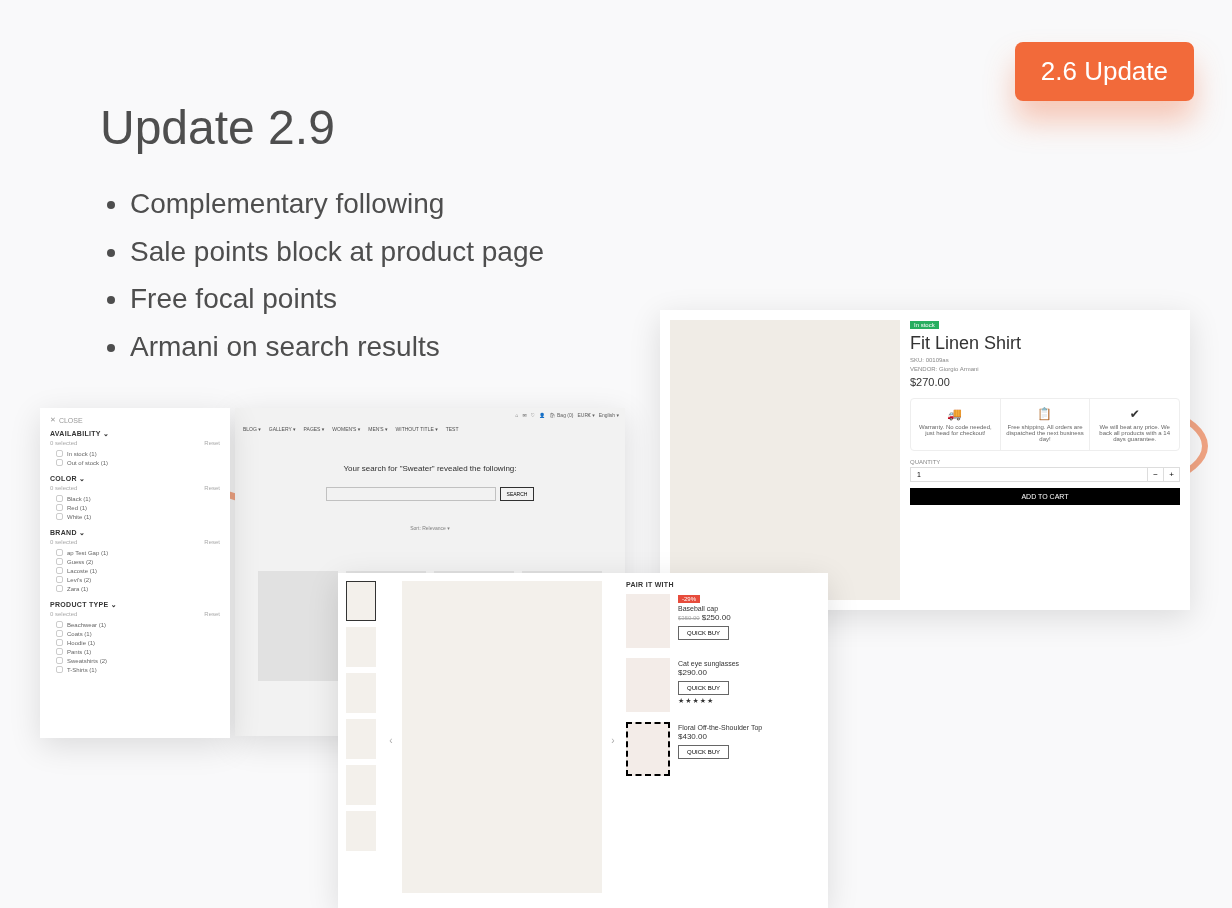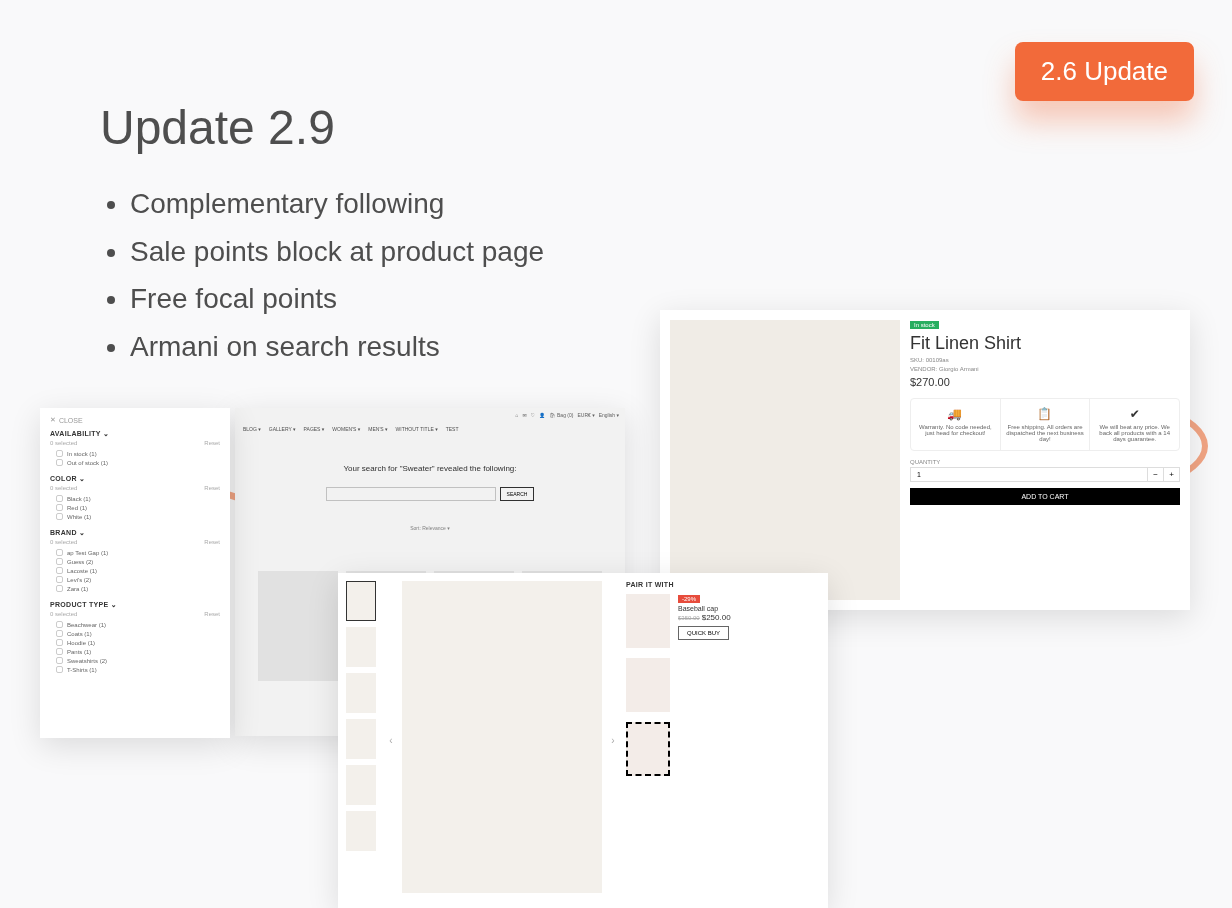--- a/index.html
+++ b/index.html
@@ -288,23 +288,37 @@
   <div class="idet">
     <span class="disc">-29%</span>
     <div class="inm">Baseball cap</div>
     <div class="ipr"><s>$350.00</s>$250.00</div>
     <button class="qb">QUICK BUY</button>
     
   </div>
         </div>
         <div class="it">
   <div class="iim ph-pink"></div>
+  <div class="idet">
+    
+    <div class="inm">Cat eye sunglasses</div>
+    <div class="ipr">$290.00</div>
+    <button class="qb">QUICK BUY</button>
+    <div class="stars">★★★★★</div>
+  </div>
         </div>
         <div class="it">
   <div class="iim dash"></div>
+  <div class="idet">
+    
+    <div class="inm">Floral Off-the-Shoulder Top</div>
+    <div class="ipr">$430.00</div>
+    <button class="qb">QUICK BUY</button>
+    
+  </div>
         </div>
       </div>
   </div>
 </div>
 
 <svg class="swoosh" style="top:366px;left:855px" width="360" height="160">
   <ellipse cx="190" cy="80" rx="160" ry="55" fill="none" stroke="#f2a584" stroke-width="6"></ellipse>
   <path d="M10,20 Q60,60 70,80" fill="none" stroke="#f2a584" stroke-width="6"></path>
   <path d="M70,80 l-14,-6 m14,6 l-4,-16" stroke="#f2a584" stroke-width="6" fill="none"></path>
 </svg>

